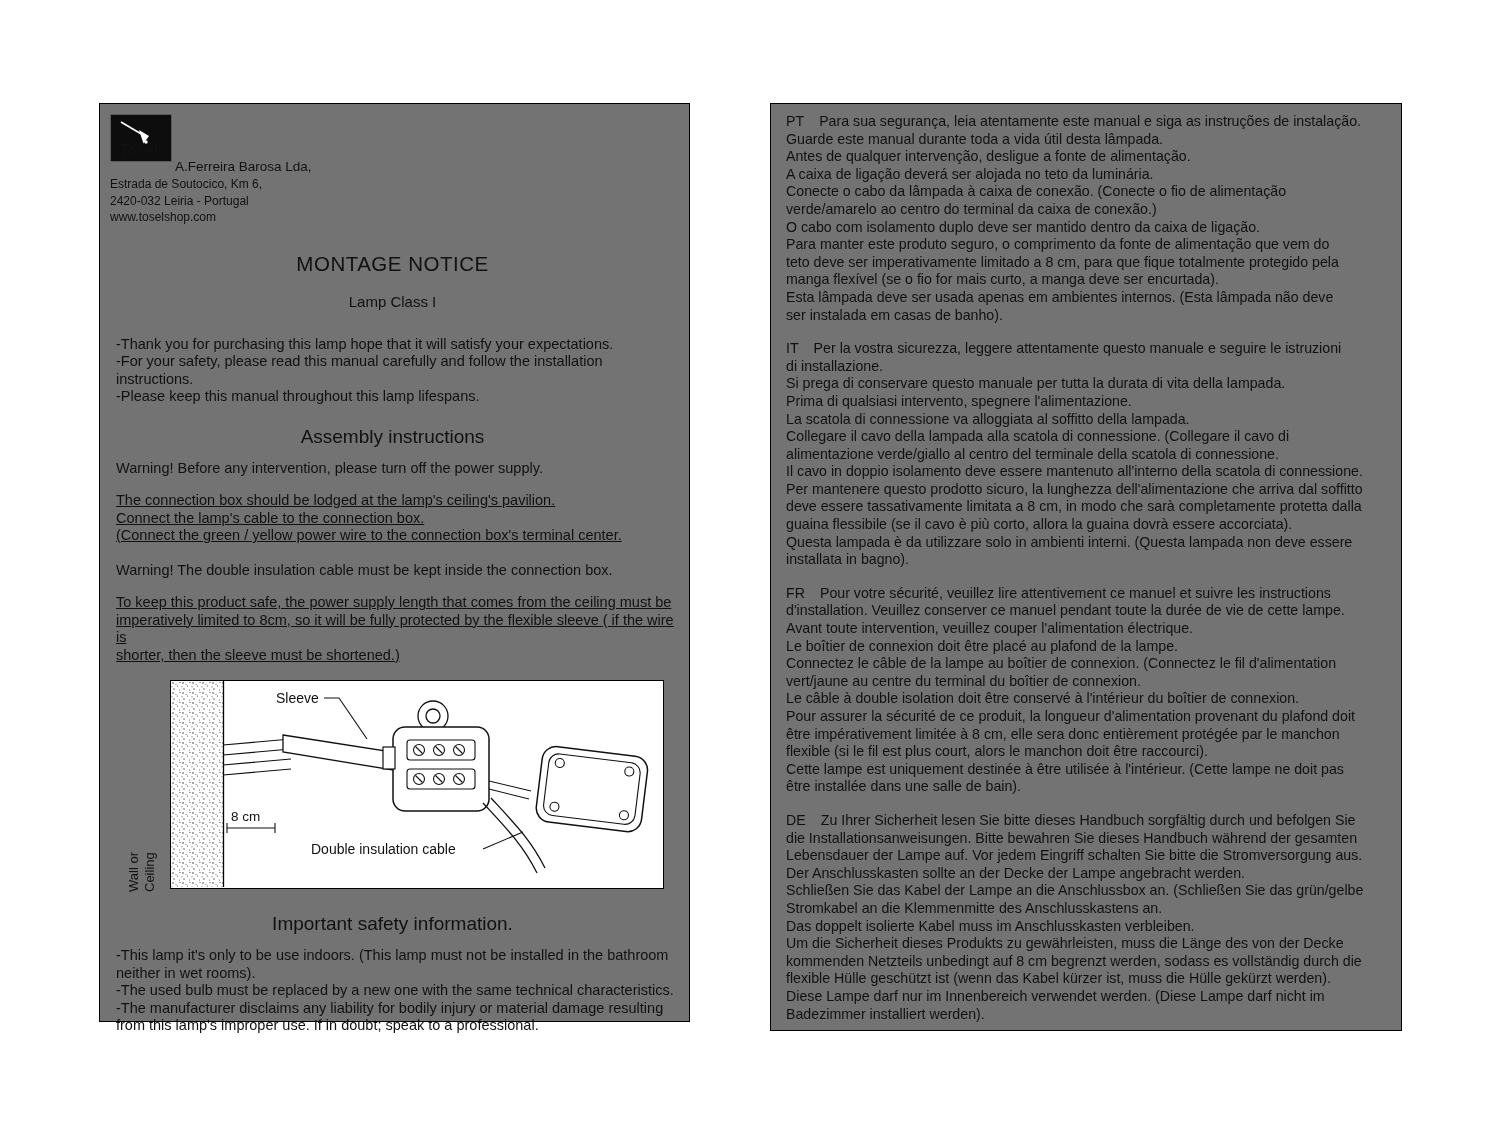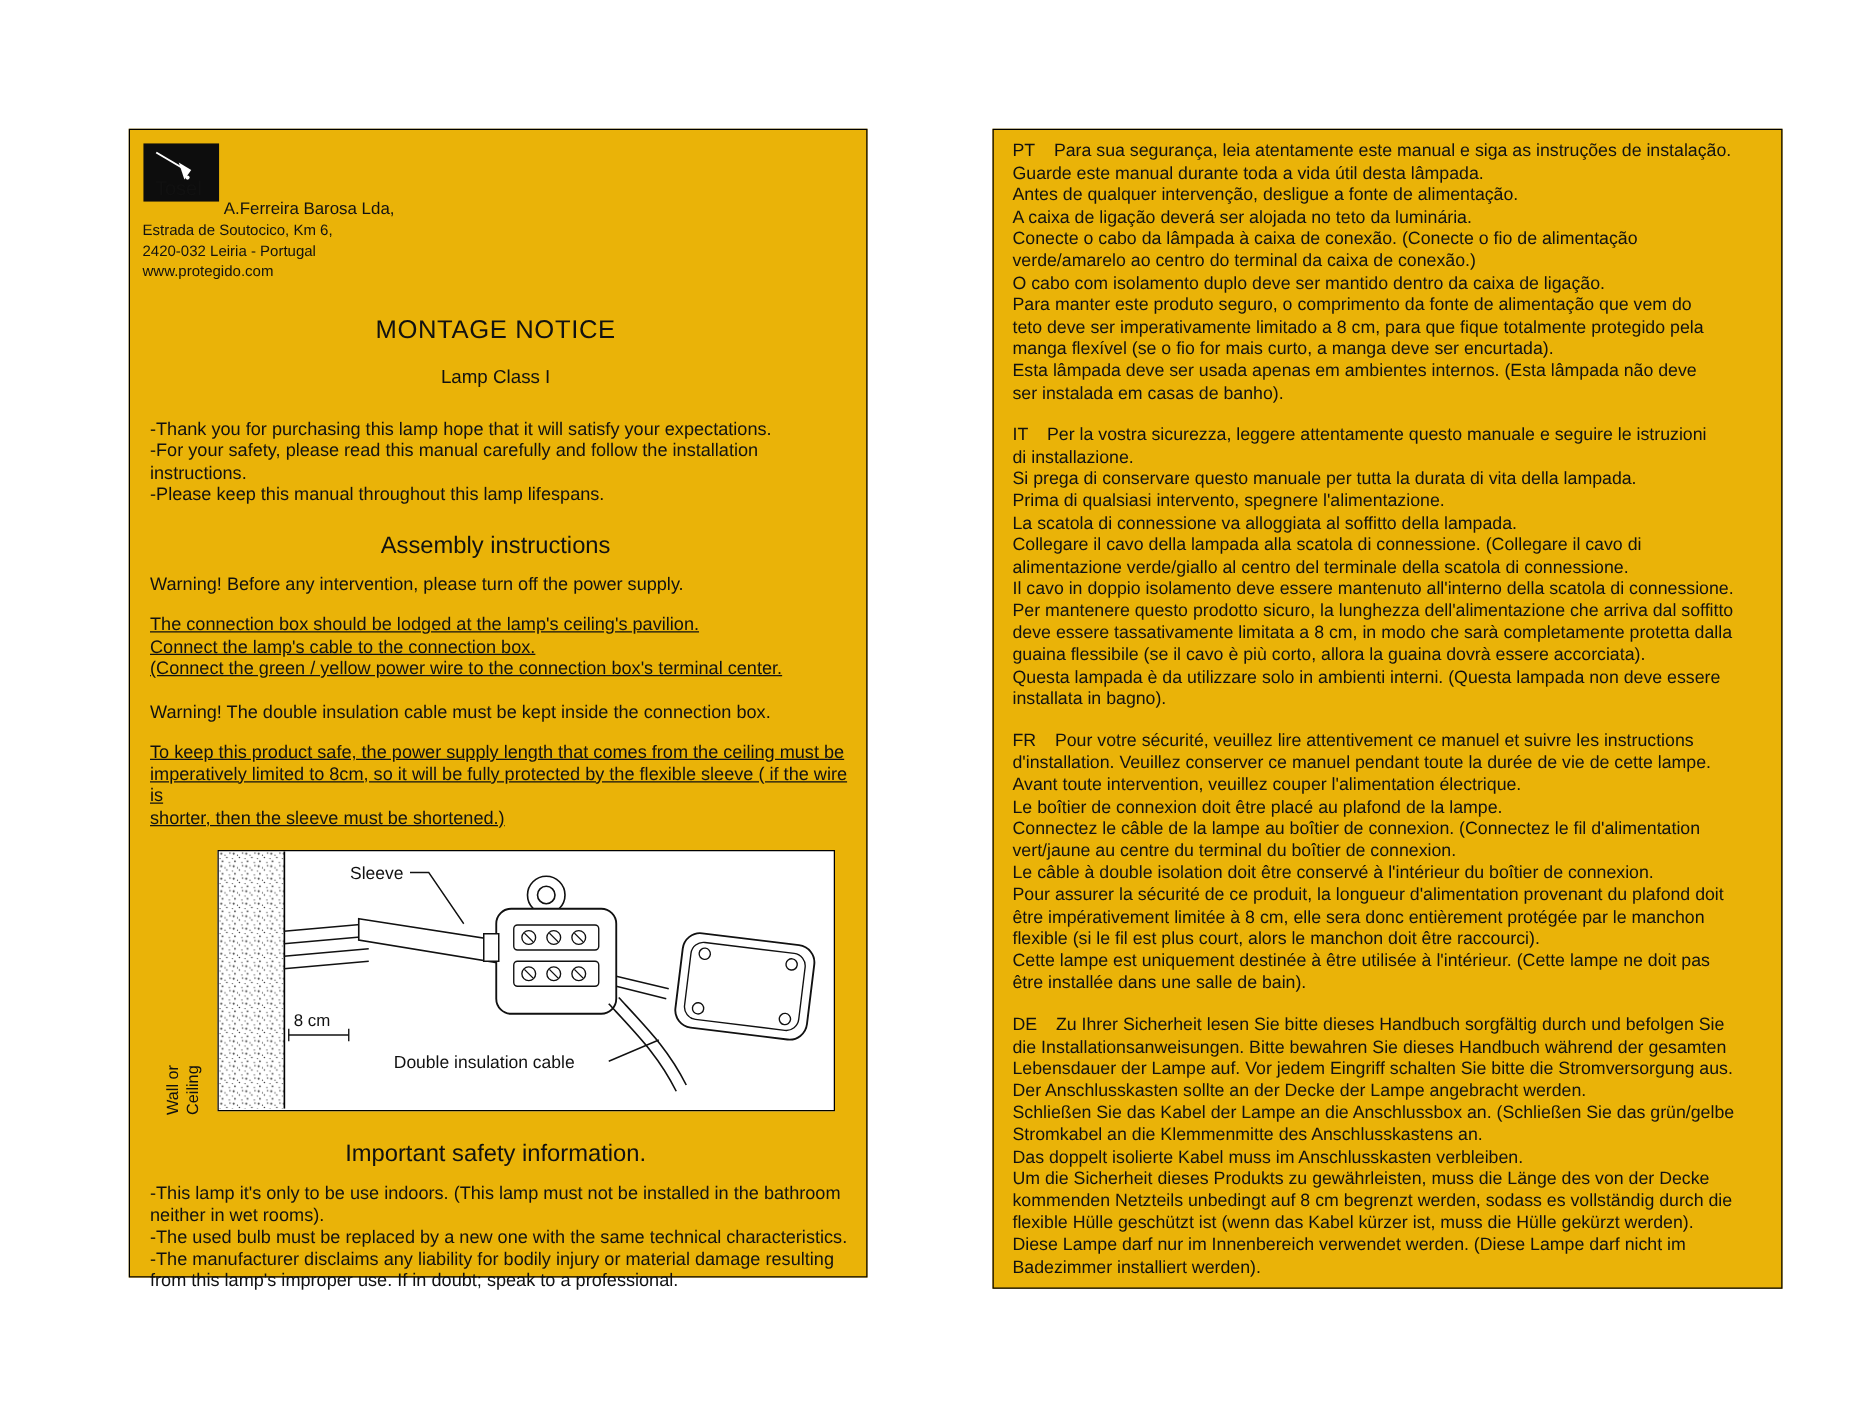--- a/index.html
+++ b/index.html
@@ -1,22 +1,22 @@
 <!DOCTYPE html>
 <html><head>
 <meta charset="utf-8">
 <style>
   html,body{margin:0;padding:0;}
   body{
     width:1500px;height:1125px;background:#ffffff;position:relative;
     font-family:"Liberation Sans", sans-serif;color:#111;
     -webkit-font-smoothing:antialiased;
   }
-  .page-box{position:absolute;background:#eab308;border:1.5px solid #000;box-sizing:border-box;margin-left:24px;}
-  #left-page{left:79px;top:103px;width:591px;height:919px;padding:10px 14px 0 10px;}
+  .page-box{position:absolute;background:#737373;border:1.5px solid #000;box-sizing:border-box;}
+  #left-page{left:99px;top:103px;width:591px;height:919px;padding:10px 14px 0 10px;}
   #right-page{left:770px;top:103px;width:632px;height:928px;padding:9px 10px 0 15px;
               font-size:14.2px;line-height:17.6px;}
   .pre{white-space:pre-line;}
   .center{text-align:center;}
   .body-text{font-size:14.5px;line-height:17.5px;margin-left:6px;}
   .warning{font-weight:normal;}
 
   .logo-row{display:flex;align-items:flex-end;}
   .company{font-size:13.5px;margin:0 0 -12px 3px;}
   .address{font-size:12px;line-height:16.5px;margin-top:14px;}
@@ -50,21 +50,21 @@
       <path d="M29 16 l10 6 -5.5 7.5 z" fill="#fff"></path>
       <circle cx="36" cy="28" r="1.7" fill="#fff"></circle>
       <text x="10" y="42" fill="#fff" font-size="16">Tosel</text>
     </svg>
     <div class="company">A.Ferreira Barosa Lda,</div>
   </div>
 
   <div class="address">
     <div>Estrada de Soutocico, Km 6,</div>
     <div>2420-032 Leiria - Portugal</div>
-    <div>www.protegido.com</div>
+    <div>www.toselshop.com</div>
   </div>
 
   <div class="h-title center">MONTAGE NOTICE</div>
   <div class="h-sub center">Lamp Class I</div>
 
   <div class="body-text pre mt26">-Thank you for purchasing this lamp hope that it will satisfy your expectations.
 -For your safety, please read this manual carefully and follow the installation instructions.
 -Please keep this manual throughout this lamp lifespans.</div>
 
   <div class="h-section center">Assembly instructions</div>

